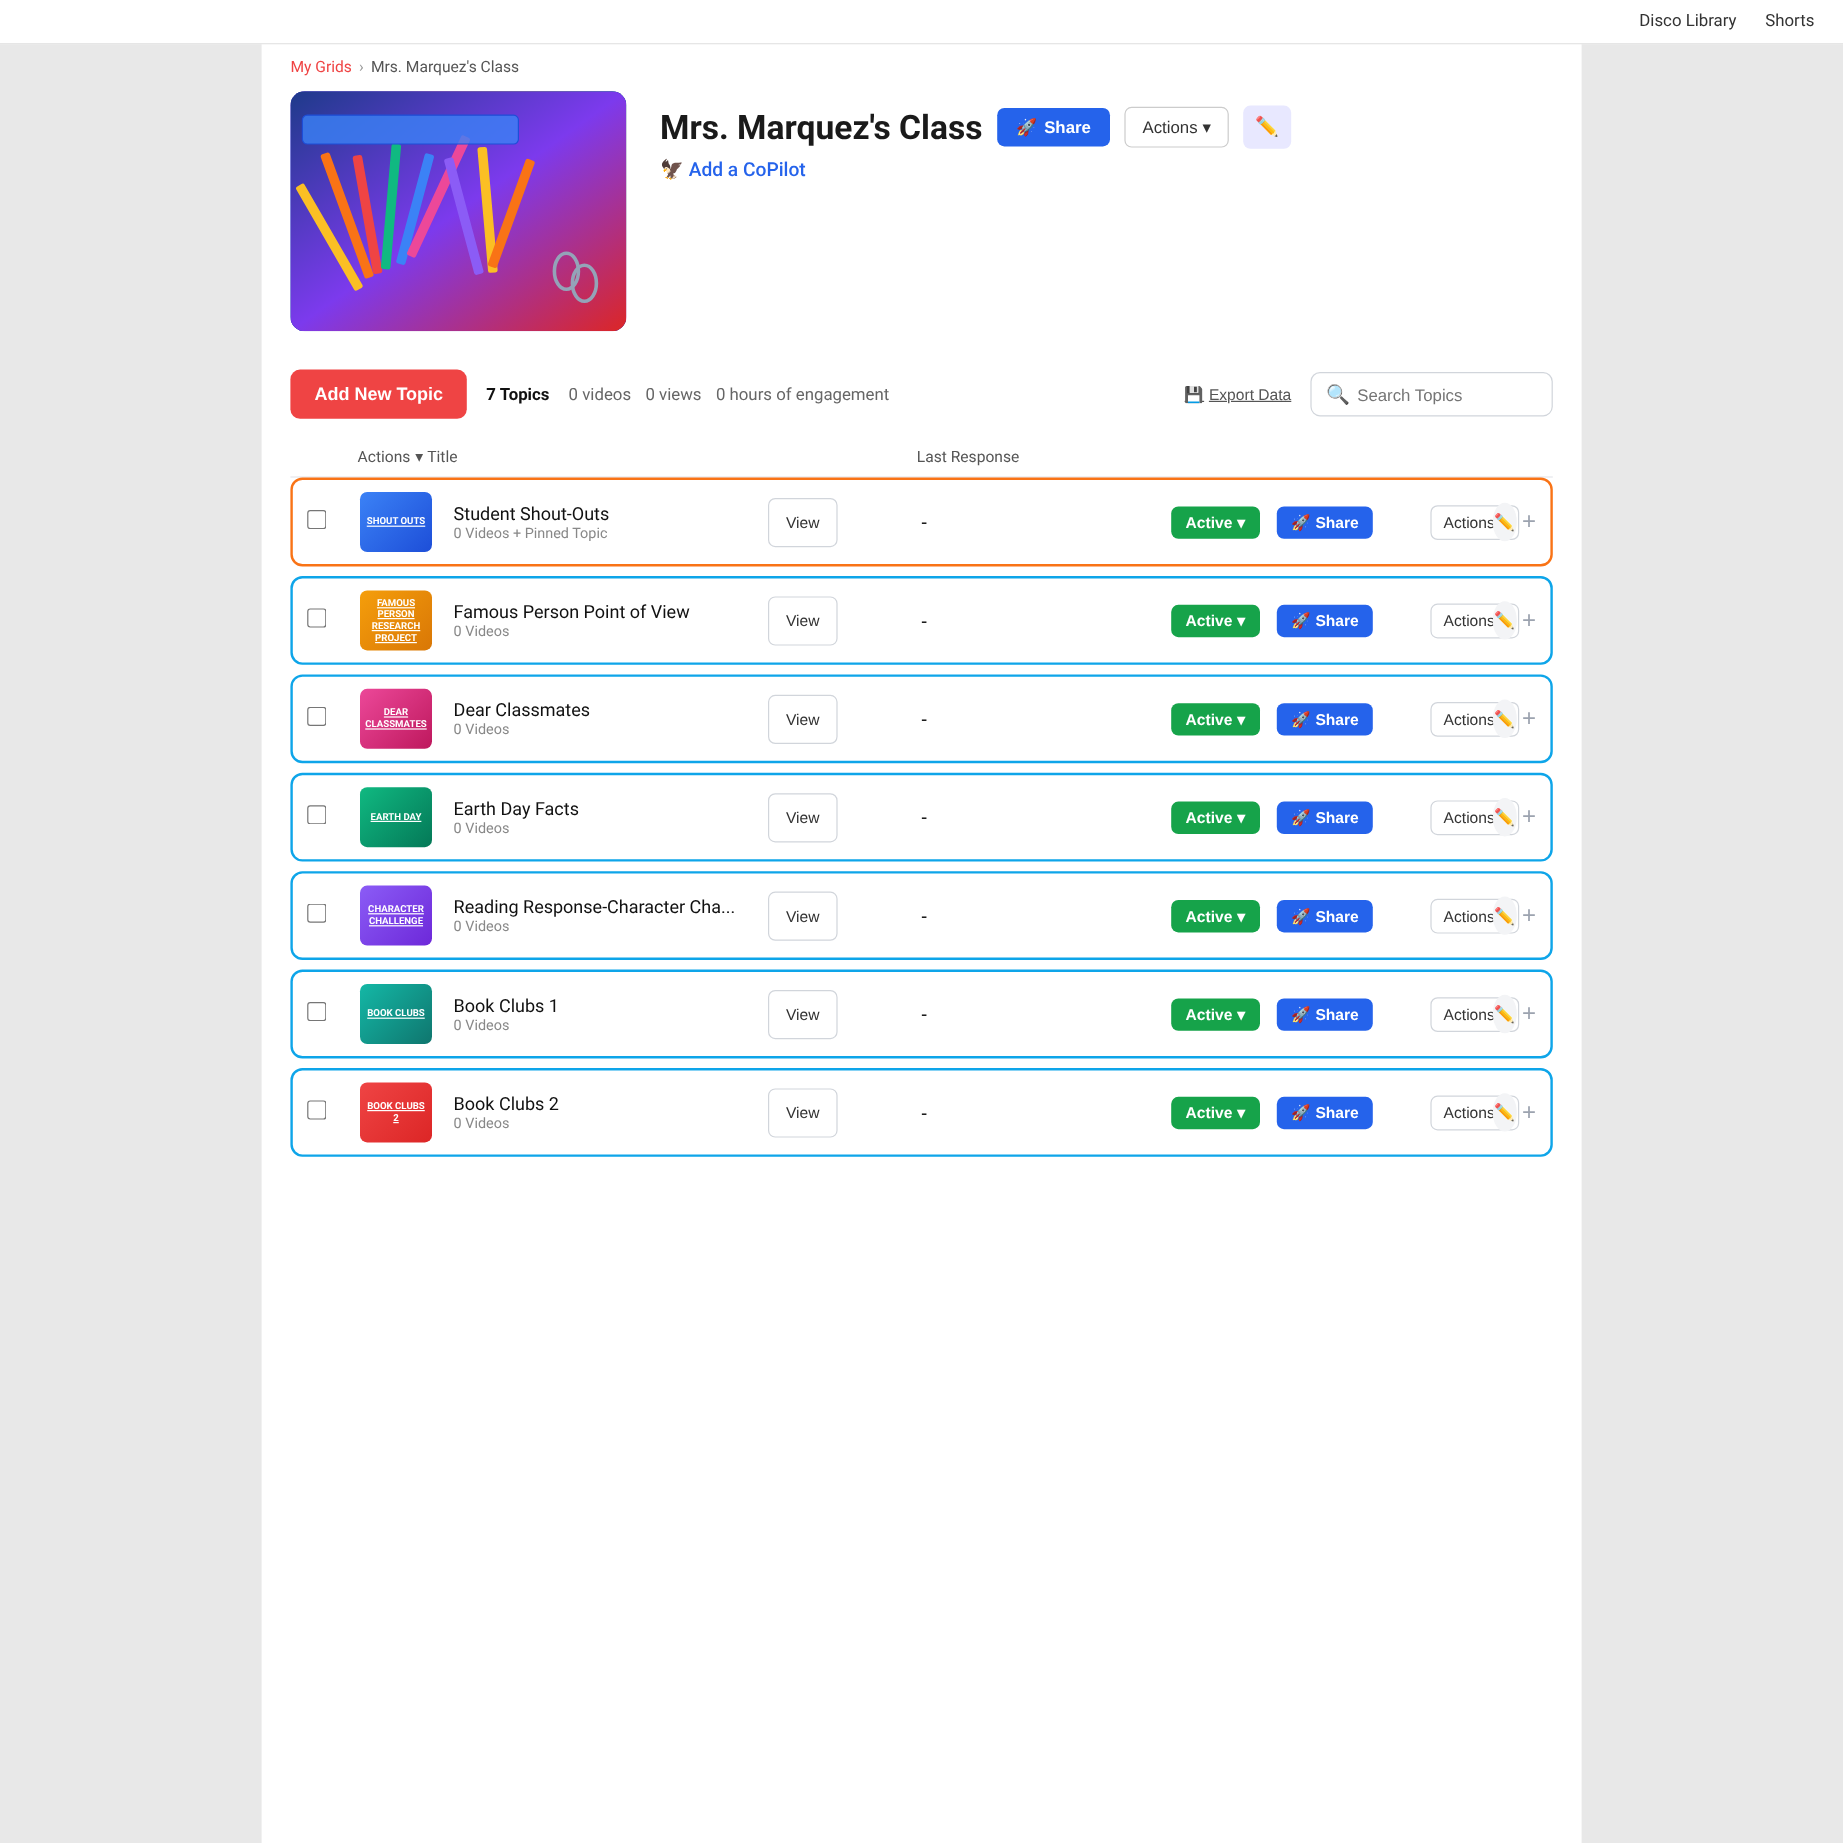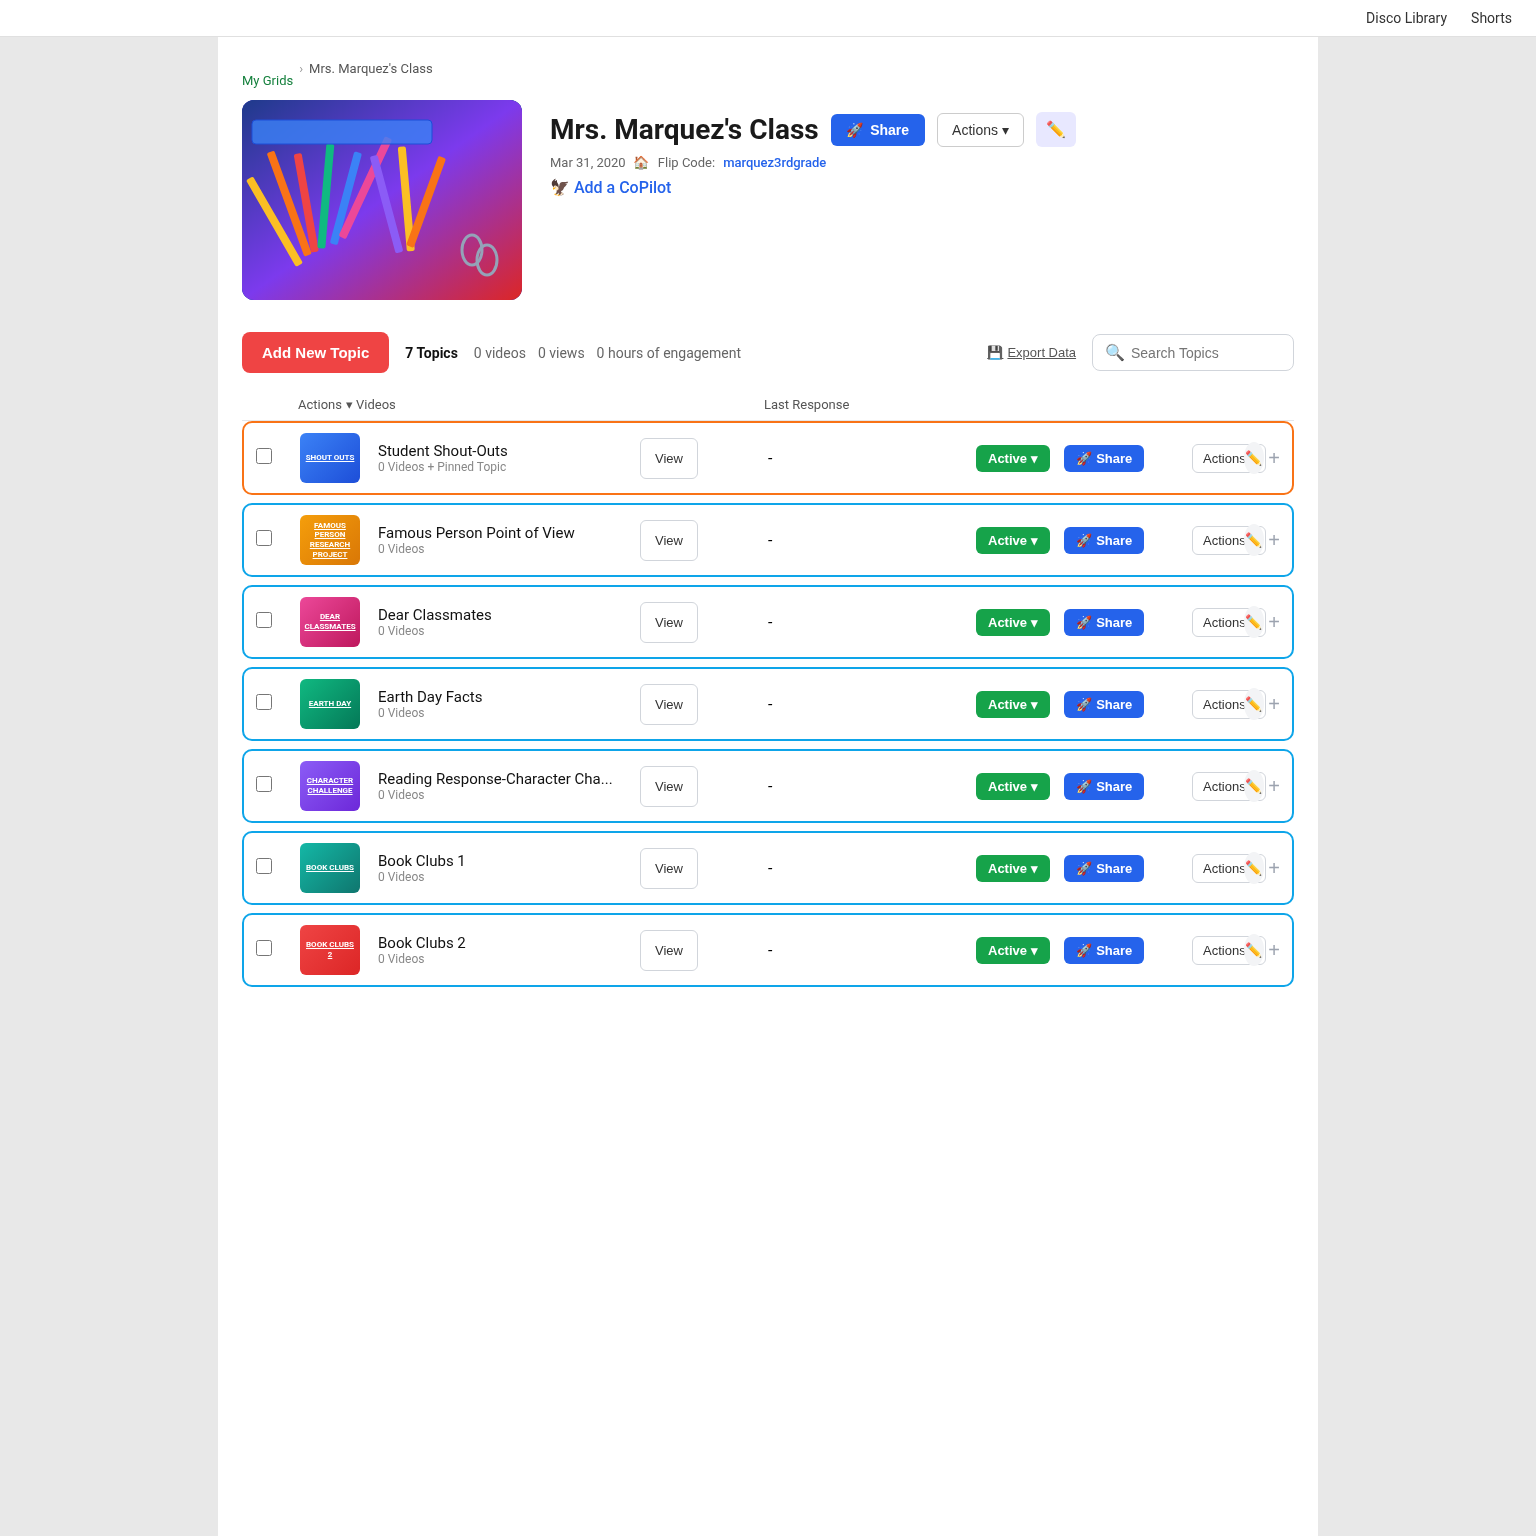--- a/index.html
+++ b/index.html
@@ -50,23 +50,22 @@
     .breadcrumb {
       padding: 12px 0;
       font-size: 13px;
       color: #555;
       display: flex;
       align-items: center;
       gap: 6px;
     }
 
     .breadcrumb a {
-      color: #15803d;
+      color: #ef4444;
       text-decoration: none;
-      margin-top: 24px;
     }
 
     .breadcrumb .sep {
       color: #999;
     }
 
     .page-title {
       font-size: 36px;
       font-weight: 800;
       background: linear-gradient(135deg, #9333ea, #7c3aed, #6d28d9);
@@ -493,26 +492,20 @@
             <span>Share</span>
           </button>
           <button class="actions-btn-main">
             <span>Actions</span>
             <span>▾</span>
           </button>
           <button class="edit-btn-main">
             <span>✏️</span>
           </button>
         </div>
-        <div class="grid-meta">
-          <span>Mar 31, 2020</span>
-          <span>🏠</span>
-          <span>Flip Code:</span>
-          <a class="flip-code-link">marquez3rdgrade</a>
-        </div>
         <div>
           <a class="copilot-link">
             <span>🦅</span>
             <span>Add a CoPilot</span>
           </a>
         </div>
       </div>
     </div>
 
     <div class="topics-toolbar">
@@ -534,21 +527,21 @@
         <input type="text" placeholder="Search Topics" style="">
       </div>
     </div>
 
     <div class="table-header">
       <div></div>
       <div class="col-actions-header">
         <span>Actions</span>
         <span>▾</span>
       </div>
-      <div>Videos</div>
+      <div>Title</div>
       <div></div>
       <div>Last Response</div>
       <div></div>
       <div></div>
       <div></div>
       <div></div>
     </div>
 
     <div class="topics-table" id="topics-list">
     <div class="topic-row highlighted">

